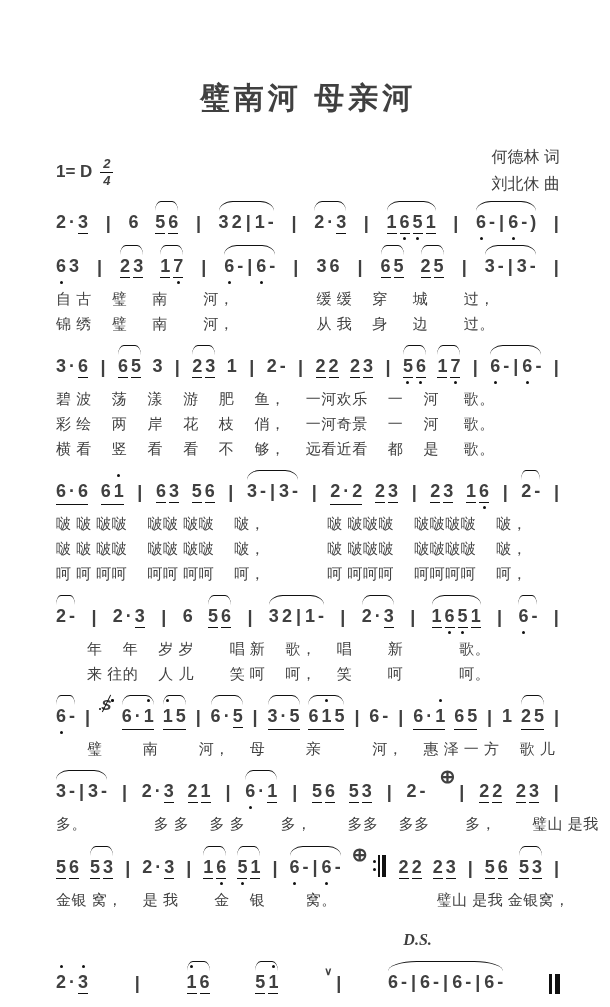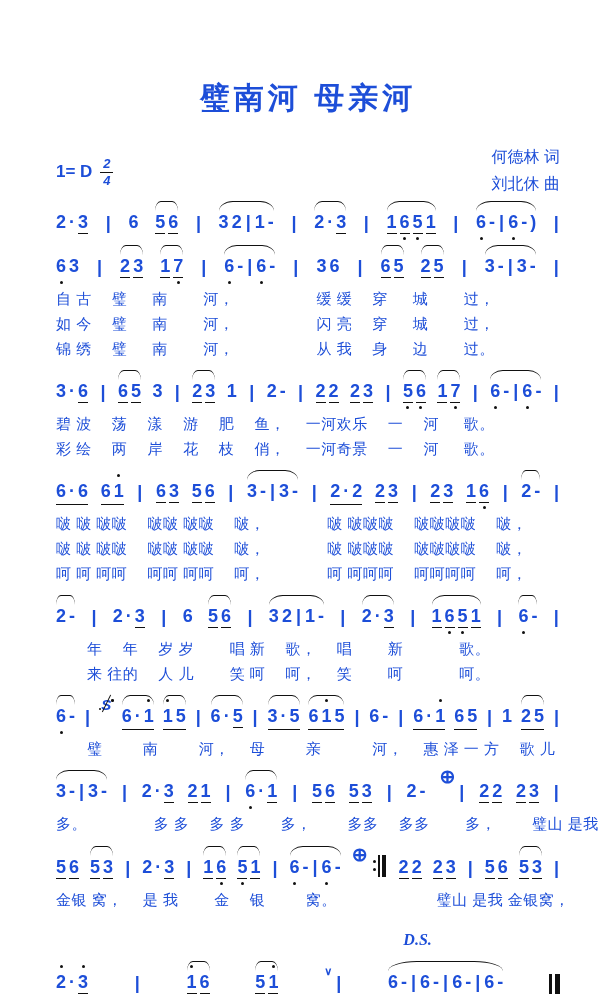--- a/index.html
+++ b/index.html
@@ -1,17 +1,17 @@
 <!DOCTYPE html>
 <html><head>
 <meta charset="utf-8">
 <style>
   html,body{margin:0;padding:0;background:#e9e9e9;}
   .page{
-    width:610px;height:1007px;background:#fff;color:#1d4ed8;
+    width:610px;height:1007px;background:#fff;color:#404040;
     font-family:"Liberation Sans",sans-serif;
     box-sizing:border-box;padding:78px 50px 0 56px;
     overflow:hidden;position:relative;margin:0 auto;
   }
   .title{text-align:center;font-size:30px;font-weight:bold;letter-spacing:4px;margin:0 0 24px 0;}
   .header-row{display:flex;justify-content:space-between;align-items:flex-start;margin-bottom:2px;gap:28px;}
   .keysig{font-size:17px;font-weight:bold;display:flex;align-items:center;margin-top:14px;}
   .ts{display:inline-flex;flex-direction:column;align-items:center;font-size:13px;line-height:1.05;margin-left:8px;}
   .tsl{width:13px;height:1.5px;background:#111;margin:1px 0;}
   .credits{text-align:left;font-size:16px;line-height:1.7;}
@@ -248,21 +248,20 @@
               <span class="tok">-</span>
             </span>
           </span>
           <span class="grp">
             <span class="tw">
               <span class="tok bar">|</span>
             </span>
           </span>
         </div>
         <div class="lyric-row"><span>自 古　 璧　  南　　 河，　　　　　 缓 缓　 穿　  城　　 过，</span></div>
-        <div class="lyric-row"><span>如 今　 璧　  南　　 河，　　　　　 闪 亮　 穿　  城　　 过，</span></div>
         <div class="lyric-row"><span>锦 绣　 璧　  南　　 河，　　　　　 从 我　 身　  边　　 过。</span></div>
       </div>
       <div class="line-block">
         <div class="mline">
           <span class="grp">
             <span class="tw">
               <span class="tok">3</span>
               <span class="tok">·</span>
               <span class="tok u">6</span>
             </span>
@@ -364,20 +363,21 @@
             </span>
           </span>
           <span class="grp">
             <span class="tw">
               <span class="tok bar">|</span>
             </span>
           </span>
         </div>
         <div class="lyric-row"><span>碧 波　 荡　 漾　 游　 肥　 鱼，　 一河欢乐　 一　 河　  歌。</span></div>
         <div class="lyric-row"><span>彩 绘　 两　 岸　 花　 枝　 俏，　 一河奇景　 一　 河　  歌。</span></div>
+        <div class="lyric-row"><span>横 看　 竖　 看　 看　 不　 够，　 远看近看　 都　 是　  歌。</span></div>
       </div>
       <div class="line-block">
         <div class="mline">
           <span class="grp gu">
             <span class="tw">
               <span class="tok">6</span>
               <span class="tok">·</span>
               <span class="tok">6</span>
             </span>
           </span>

